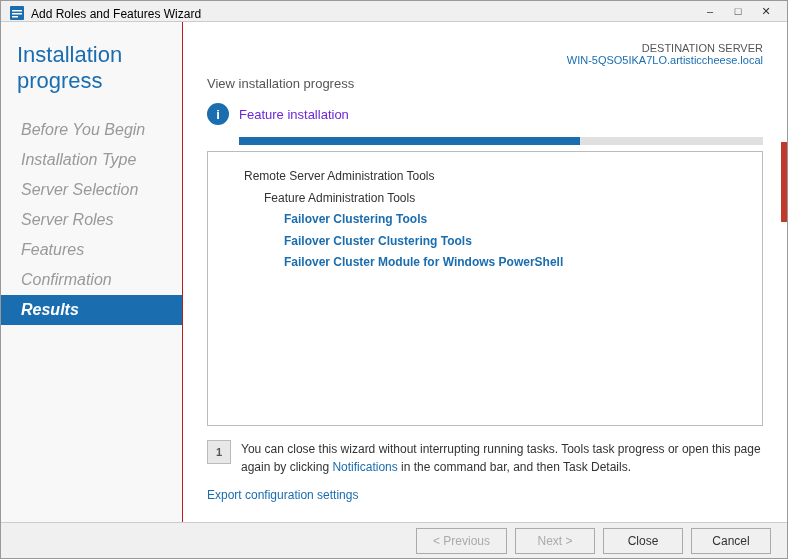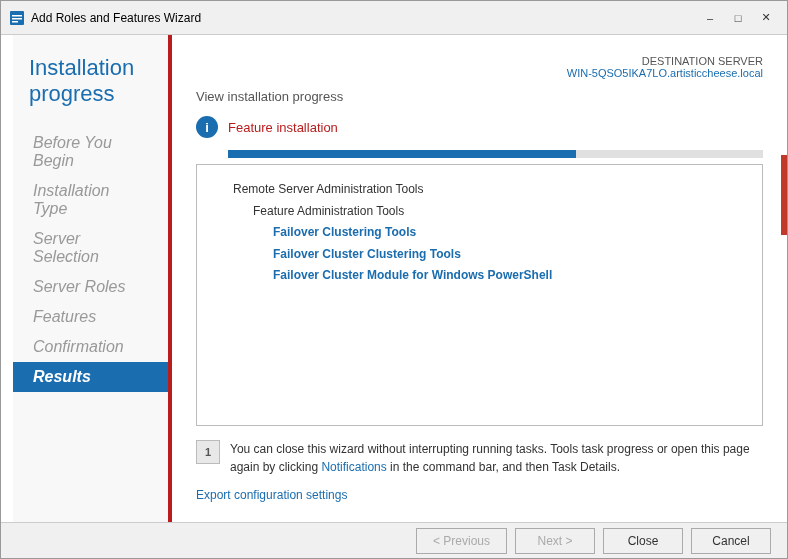--- a/index.html
+++ b/index.html
@@ -10,23 +10,23 @@
       width: 788px;
       height: 559px;
       overflow: hidden;
       display: flex;
       flex-direction: column;
       border: 1px solid #999;
     }
     
     .title-bar {
       background: #f0f0f0;
-      height: 34px;
-      display: flex;
-      align-items: center;
+      height: 21px;
+      display: flex;
+      align-items: flex-end;
       padding: 0 8px;
       border-bottom: 1px solid #ccc;
       flex-shrink: 0;
     }
     .title-bar-icon {
       width: 16px;
       height: 16px;
       margin-right: 6px;
       display: flex;
       align-items: center;
@@ -57,26 +57,25 @@
 
     
     .main-content {
       display: flex;
       flex: 1;
       overflow: hidden;
     }
 
     
     .left-panel {
-      width: 159px;
+      width: 182px;
       background: #f8f8f8;
-      border-right: 4px solid #b91c1c;
+      border-right: 1px solid #b91c1c;
       padding: 20px 0;
       flex-shrink: 0;
-      margin-left: 12px;
     }
     .page-title-section {
       padding: 0 16px 20px 16px;
     }
     .page-title {
       font-size: 22px;
       font-weight: 300;
       color: #1a6daf;
       line-height: 1.2;
     }
@@ -133,21 +132,21 @@
       display: flex;
       align-items: center;
       justify-content: center;
       font-size: 13px;
       font-weight: bold;
       margin-right: 10px;
       flex-shrink: 0;
     }
     .feature-install-label {
       font-size: 13px;
-      color: #b91c1c;
+      color: #6d28d9;
     }
     .progress-bar-container {
       height: 8px;
       background: #e0e0e0;
       margin: 6px 0 6px 32px;
       border-radius: 0;
       overflow: hidden;
     }
     .progress-bar-fill {
       height: 100%;

